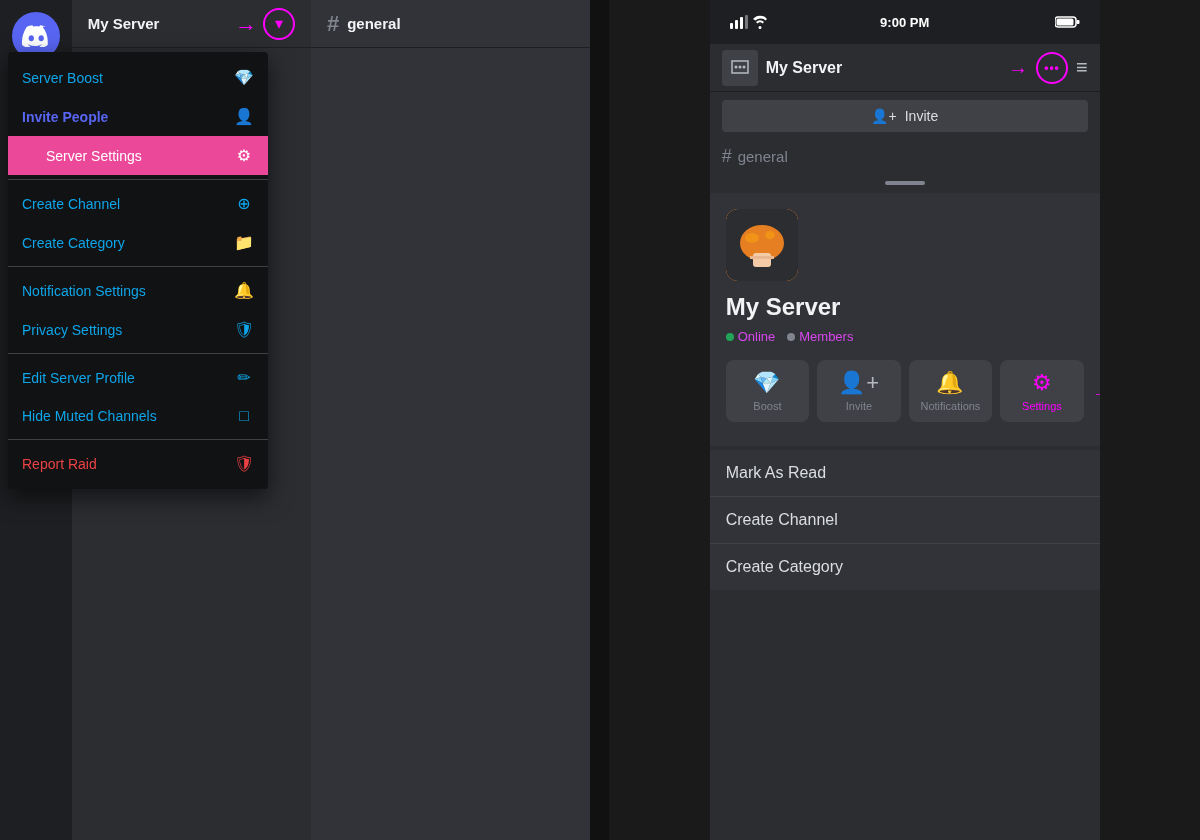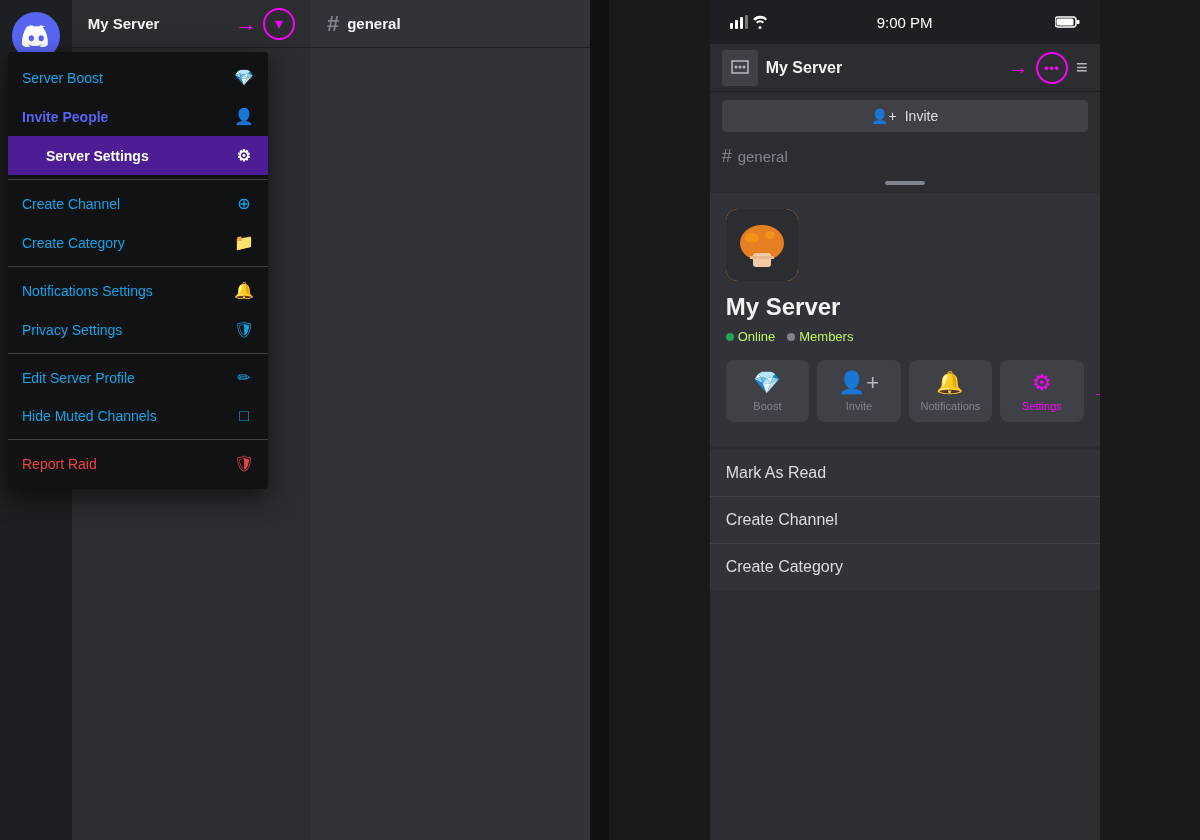--- a/index.html
+++ b/index.html
@@ -148,23 +148,23 @@
       align-items: center;
       justify-content: space-between;
       padding: 10px 14px;
       cursor: pointer;
       color: #0ea5e9;
       font-size: 14px;
       font-weight: 500;
     }
 
     .menu-item.highlighted {
-      background: #4c1d95;
+      background: #ec4899;
       color: #fff;
-      font-weight: 700;
+      font-weight: 400;
       padding-left: 38px;
     }
 
     .menu-item.invite { color: #5865f2; font-weight: 600; }
     .menu-item.report { color: #ed4245; }
 
     .menu-item-icon {
       font-size: 16px;
       width: 20px;
       text-align: center;
@@ -230,22 +230,22 @@
     .mobile-status-bar {
       height: 44px;
       background: #1e1f22;
       display: flex;
       align-items: center;
       justify-content: space-between;
       padding: 0 20px;
     }
 
     .status-time {
-      font-size: 15px;
-      font-weight: 400;
+      font-size: 13px;
+      font-weight: 700;
       color: #fff;
       position: absolute;
       left: 50%;
       transform: translateX(-50%);
       text-align: center;
     }
 
     .status-left {
       display: flex;
       gap: 4px;
@@ -398,21 +398,21 @@
       display: flex;
       gap: 12px;
       margin-bottom: 16px;
     }
 
     .stat-item {
       display: flex;
       align-items: center;
       gap: 4px;
       font-size: 13px;
-      color: #bef264;
+      color: #d946ef;
     }
 
     .stat-dot {
       width: 8px;
       height: 8px;
       border-radius: 50%;
     }
 
     .stat-dot.online { background: #23a559; }
     .stat-dot.members { background: #80848e; }
@@ -543,21 +543,21 @@
       <div class="menu-item">
         <span>Create Channel</span>
         <span class="menu-item-icon">⊕</span>
       </div>
       <div class="menu-item">
         <span>Create Category</span>
         <span class="menu-item-icon">📁</span>
       </div>
       <div class="menu-separator"></div>
       <div class="menu-item">
-        <span>Notifications Settings</span>
+        <span>Notification Settings</span>
         <span class="menu-item-icon">🔔</span>
       </div>
       <div class="menu-item">
         <span>Privacy Settings</span>
         <span class="menu-item-icon">🛡</span>
       </div>
       <div class="menu-separator"></div>
       <div class="menu-item">
         <span>Edit Server Profile</span>
         <span class="menu-item-icon">✏</span>

